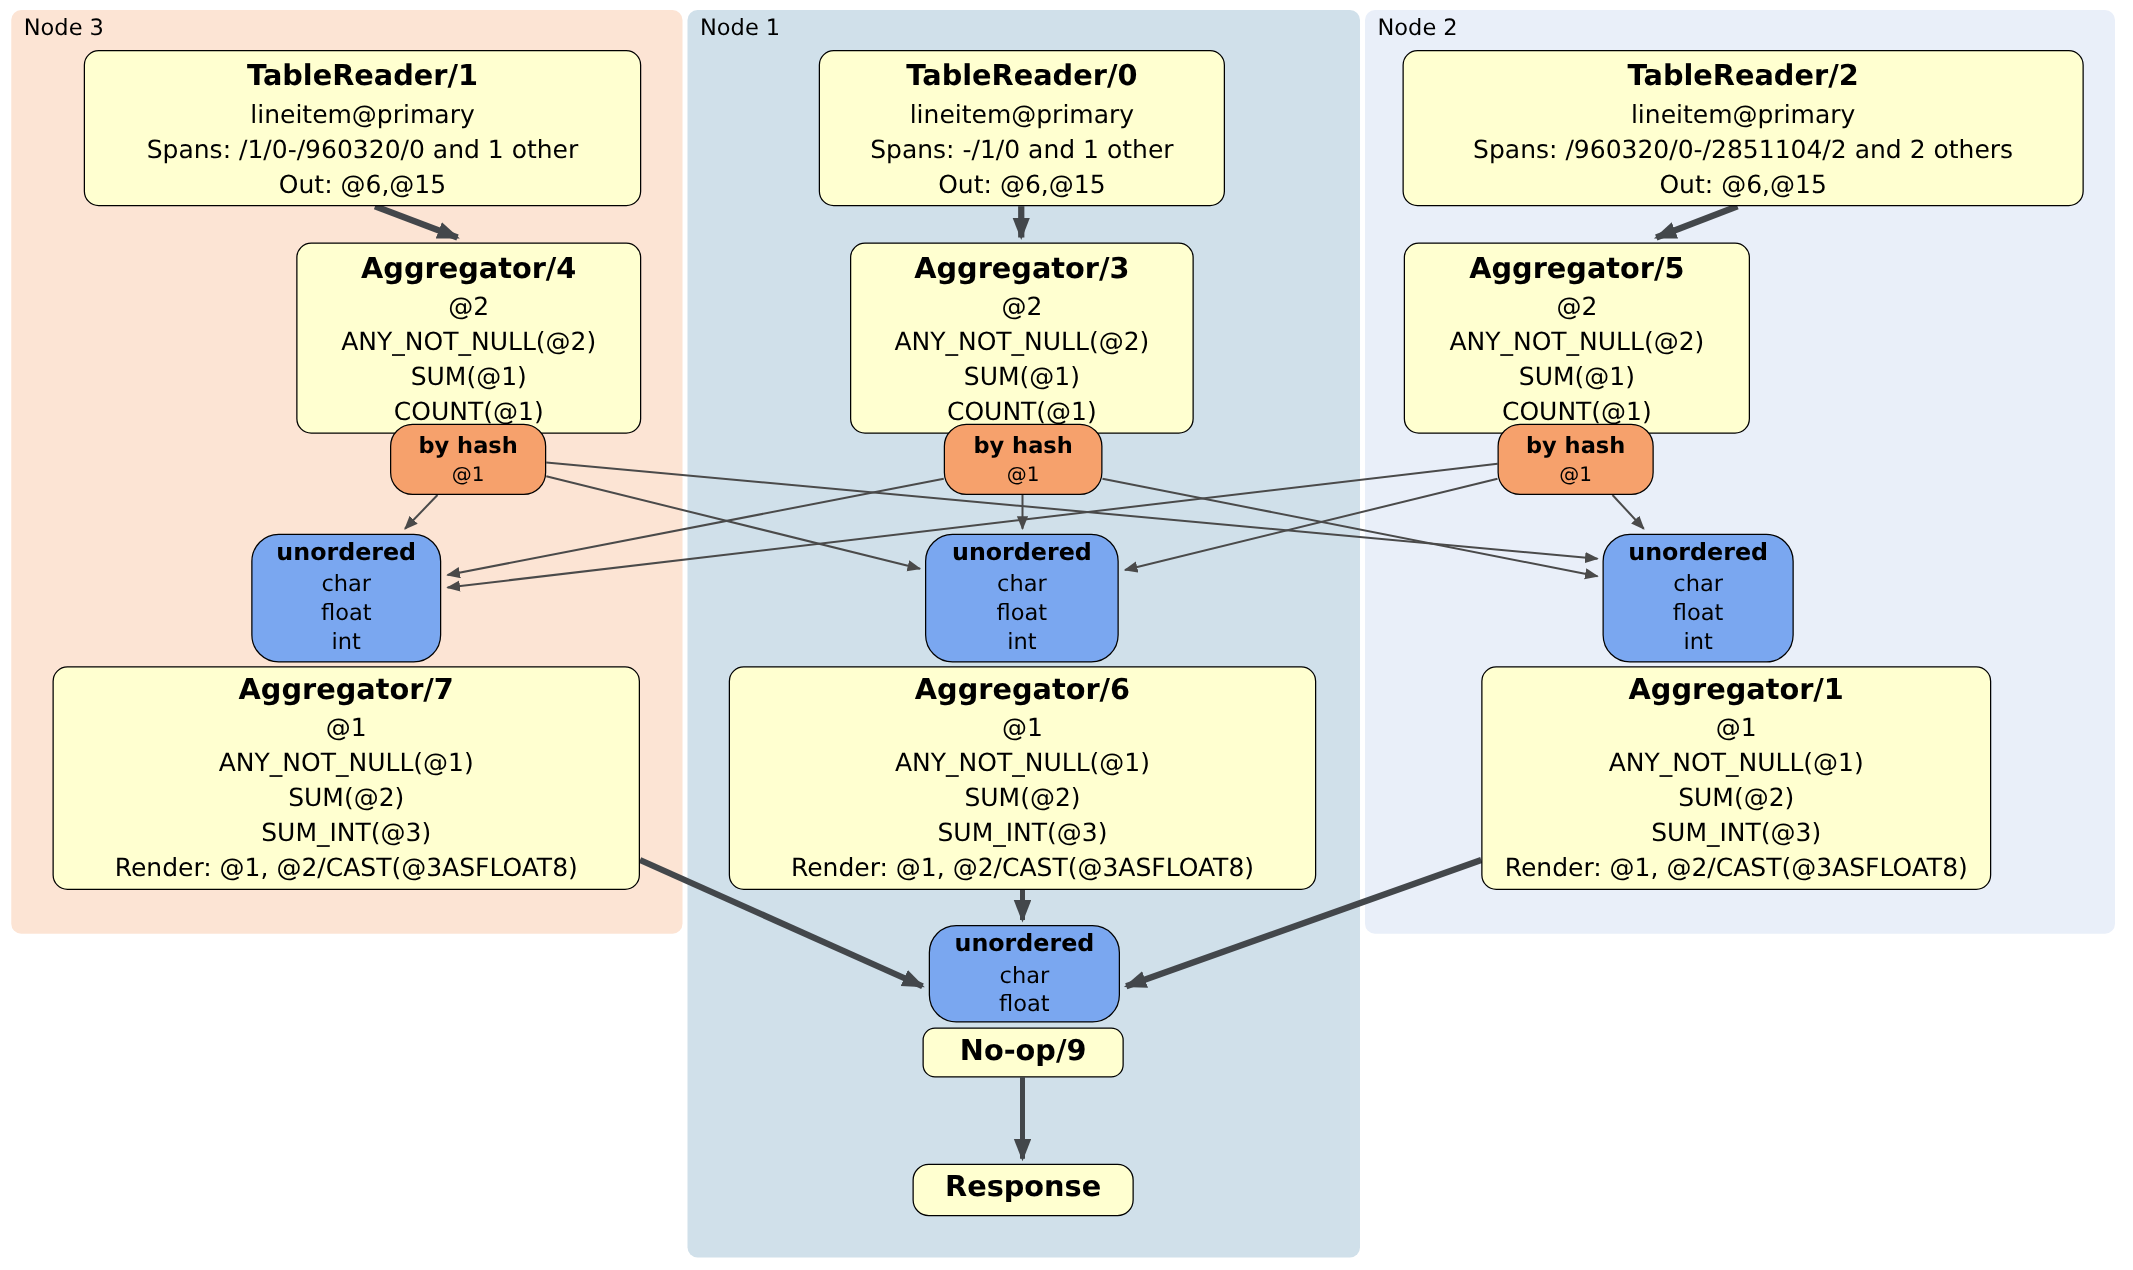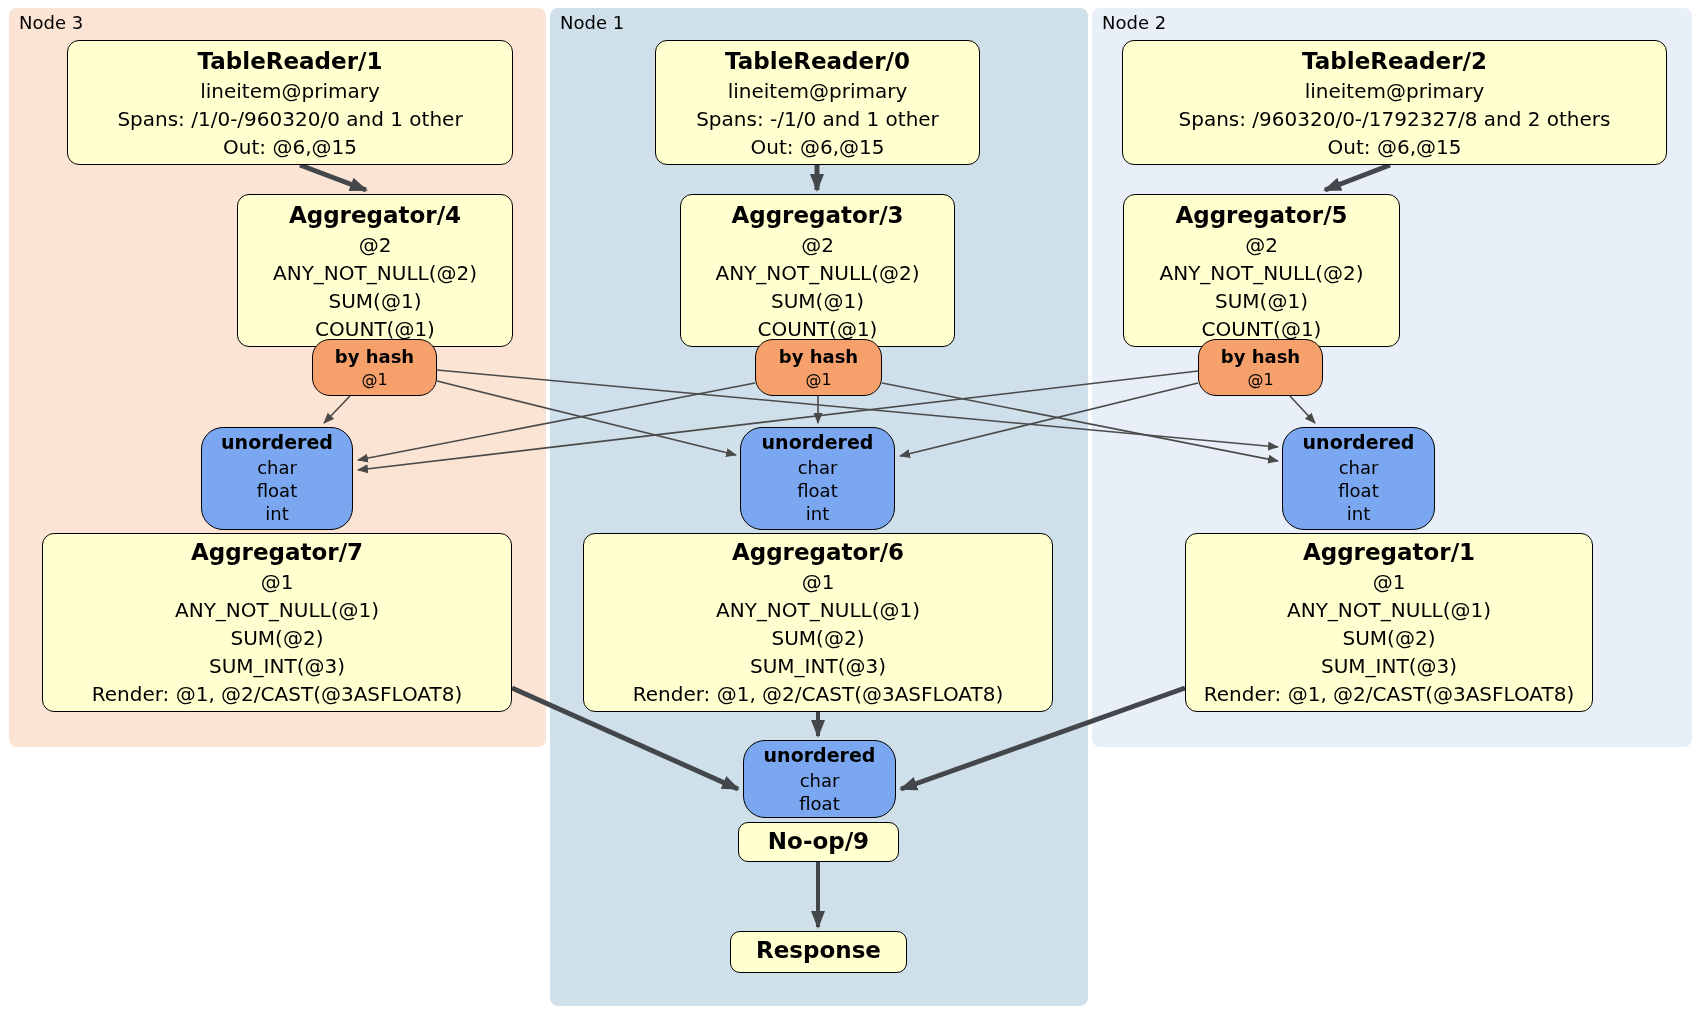--- a/index.html
+++ b/index.html
@@ -51,21 +51,21 @@
   #hash3{left:755px;top:339px;width:127px;height:57px;}
   #hash5{left:1198px;top:339px;width:125px;height:57px;}
   #sync7{left:201px;top:427px;width:152px;height:103px;}
   #sync6{left:740px;top:427px;width:155px;height:103px;}
   #sync8{left:1282px;top:427px;width:153px;height:103px;}
   #agg7{left:42px;top:533px;width:470px;height:179px;padding-top:3px;}
   #agg6{left:583px;top:533px;width:470px;height:179px;padding-top:3px;}
   #agg8{left:1185px;top:533px;width:408px;height:179px;padding-top:3px;}
   #syncFinal{left:743px;top:740px;width:153px;height:78px;}
   #noop{left:738px;top:822px;width:161px;height:40px;}
-  #response{left:730px;top:931px;width:177px;height:42px;}
+  #response{left:730px;top:931px;width:177px;height:42px;border-radius:13px;}
 </style>
 </head>
 <body>
 
 <div class="canvas">
 
   <div class="region" id="region-node3"></div>
   <div class="region" id="region-node1"></div>
   <div class="region" id="region-node2"></div>
   <div class="region-label" id="label-node3">Node 3</div>
@@ -109,21 +109,21 @@
   </div>
   <div class="box proc" id="tr0">
     <div class="bt">TableReader/0</div>
     <div class="bl">lineitem@primary</div>
     <div class="bl">Spans: -/1/0 and 1 other</div>
     <div class="bl">Out: @6,@15</div>
   </div>
   <div class="box proc" id="tr2">
     <div class="bt">TableReader/2</div>
     <div class="bl">lineitem@primary</div>
-    <div class="bl">Spans: /960320/0-/1792327/8 and 2 others</div>
+    <div class="bl">Spans: /960320/0-/2851104/2 and 2 others</div>
     <div class="bl">Out: @6,@15</div>
   </div>
 
   <div class="box proc" id="agg4">
     <div class="bt">Aggregator/4</div>
     <div class="bl">@2</div>
     <div class="bl">ANY_NOT_NULL(@2)</div>
     <div class="bl">SUM(@1)</div>
     <div class="bl">COUNT(@1)</div>
   </div>

